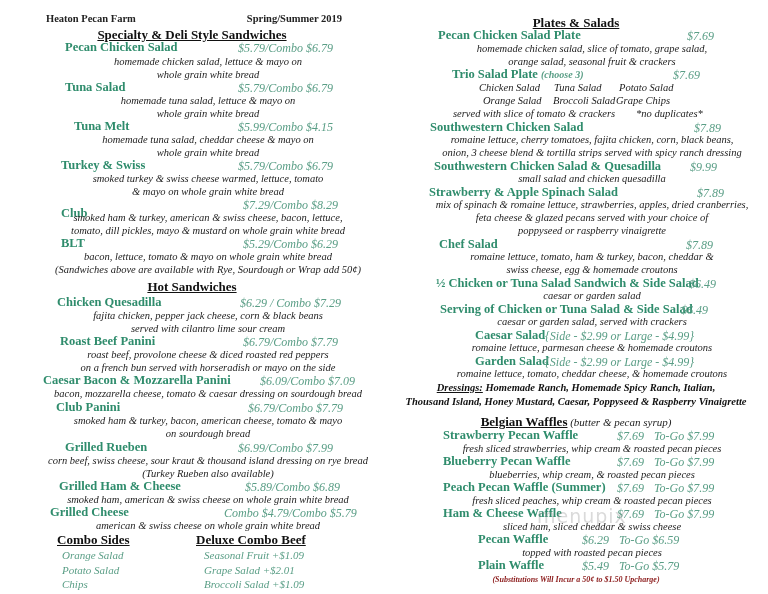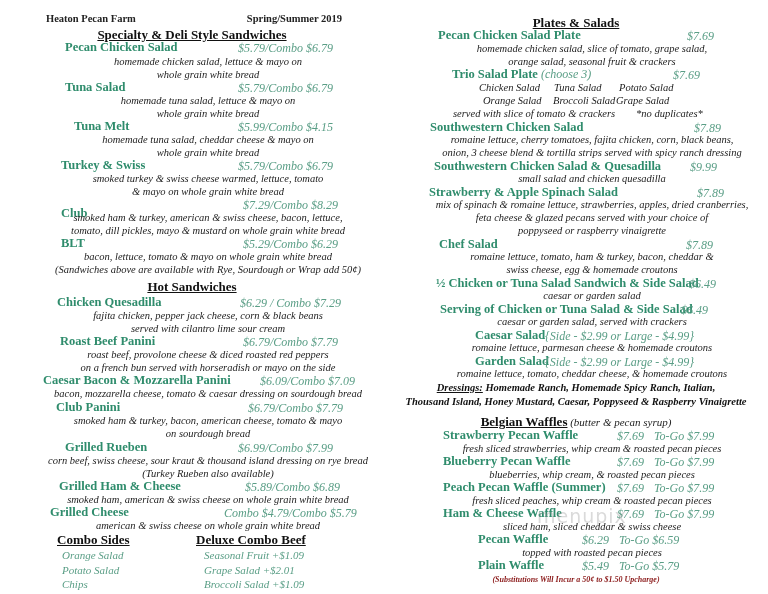--- a/index.html
+++ b/index.html
@@ -18,21 +18,21 @@
   .desc { position:absolute; left:16px; width:100%; text-align:center; font-style:italic; font-size:10.5px;
           color:#222; white-space:nowrap; }
   .small-note { position:absolute; left:0; width:100%; text-align:center; font-style:italic; font-size:8px;
                 color:#8b1a1a; font-weight:bold; white-space:nowrap; }
   .side { position:absolute; font-style:italic; font-size:11px; color:#5a9e86; white-space:nowrap; }
   .side-hdr { position:absolute; font-weight:bold; text-decoration:underline; font-size:13px; color:#111; white-space:nowrap; }
   .trio-opt { position:absolute; font-style:italic; font-size:10.5px; color:#222; white-space:nowrap; }
   .dress { position:absolute; left:0; width:100%; text-align:center; font-style:italic; font-weight:bold;
            font-size:10.5px; color:#111; white-space:nowrap; }
   .dress u { text-decoration:underline; }
-  .paren { font-weight:normal; font-style:italic; color:#5a9e86; font-size:12px; }
+  .paren { font-weight:bold; font-style:italic; color:#5a9e86; font-size:10px; }
   .watermark { position:absolute; left:537px; top:505px; font-family:"DejaVu Sans",sans-serif; font-size:19px;
                color:rgba(150,150,150,0.35); letter-spacing:1px; }
 </style>
 </head>
 <body>
 
 <div class="col left">
   <div class="topbar">
     <span class="l">Heaton Pecan Farm</span>
     <span class="r">Spring/Summer 2019</span>
@@ -126,21 +126,21 @@
   <div class="item-name" style="top:67px;left:68px">
     <span>Trio Salad Plate</span>
     <span class="paren">(choose 3)</span>
   </div>
   <div class="price" style="top:68px;left:289px">$7.69</div>
   <div class="trio-opt" style="top:82px;left:95px">Chicken Salad</div>
   <div class="trio-opt" style="top:82px;left:170px">Tuna Salad</div>
   <div class="trio-opt" style="top:82px;left:235px">Potato Salad</div>
   <div class="trio-opt" style="top:95px;left:99px">Orange Salad</div>
   <div class="trio-opt" style="top:95px;left:169px">Broccoli Salad</div>
-  <div class="trio-opt" style="top:95px;left:232px">Grape Salad</div>
+  <div class="trio-opt" style="top:95px;left:232px">Grape Chips</div>
   <div class="trio-opt" style="top:108px;left:69px">served with slice of tomato &amp; crackers</div>
   <div class="trio-opt" style="top:108px;left:252px">*no duplicates*</div>
 
   <div class="item-name" style="top:120px;left:46px">Southwestern Chicken Salad</div>
   <div class="price" style="top:121px;left:310px">$7.89</div>
   <div class="desc" style="top:134px">romaine lettuce, cherry tomatoes, fajita chicken, corn, black beans,</div>
   <div class="desc" style="top:147px">onion, 3 cheese blend &amp; tortilla strips served with spicy ranch dressing</div>
 
   <div class="item-name" style="top:159px;left:50px">Southwestern Chicken Salad &amp; Quesadilla</div>
   <div class="price" style="top:160px;left:306px">$9.99</div>

